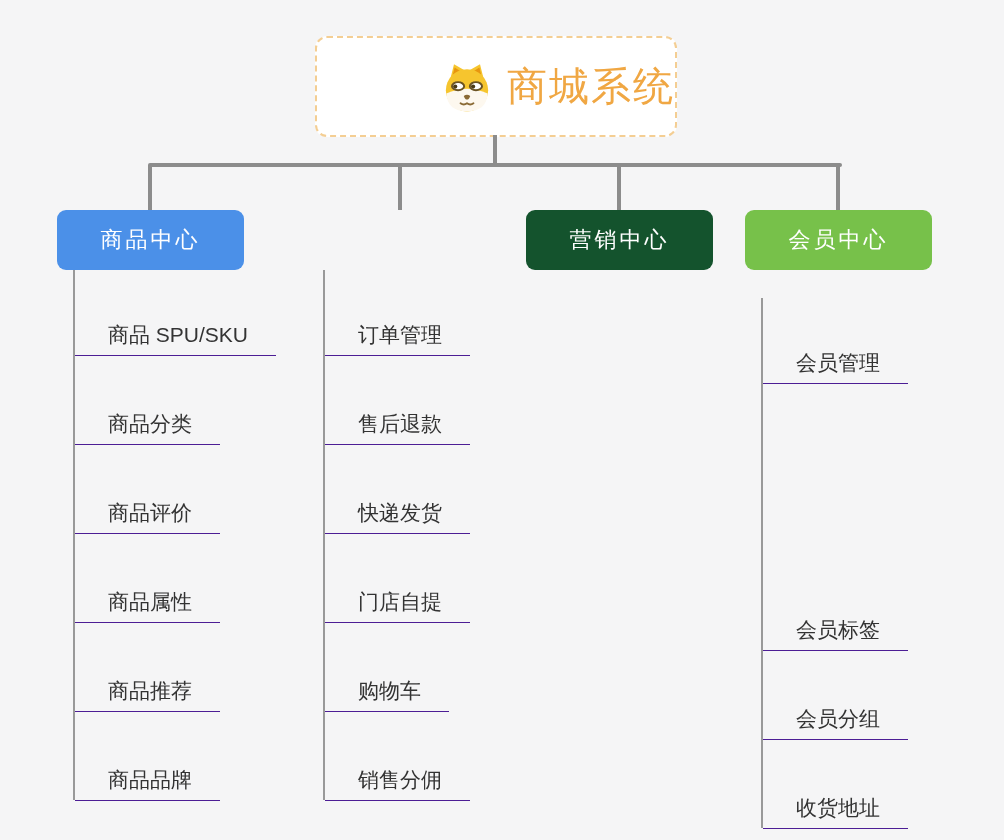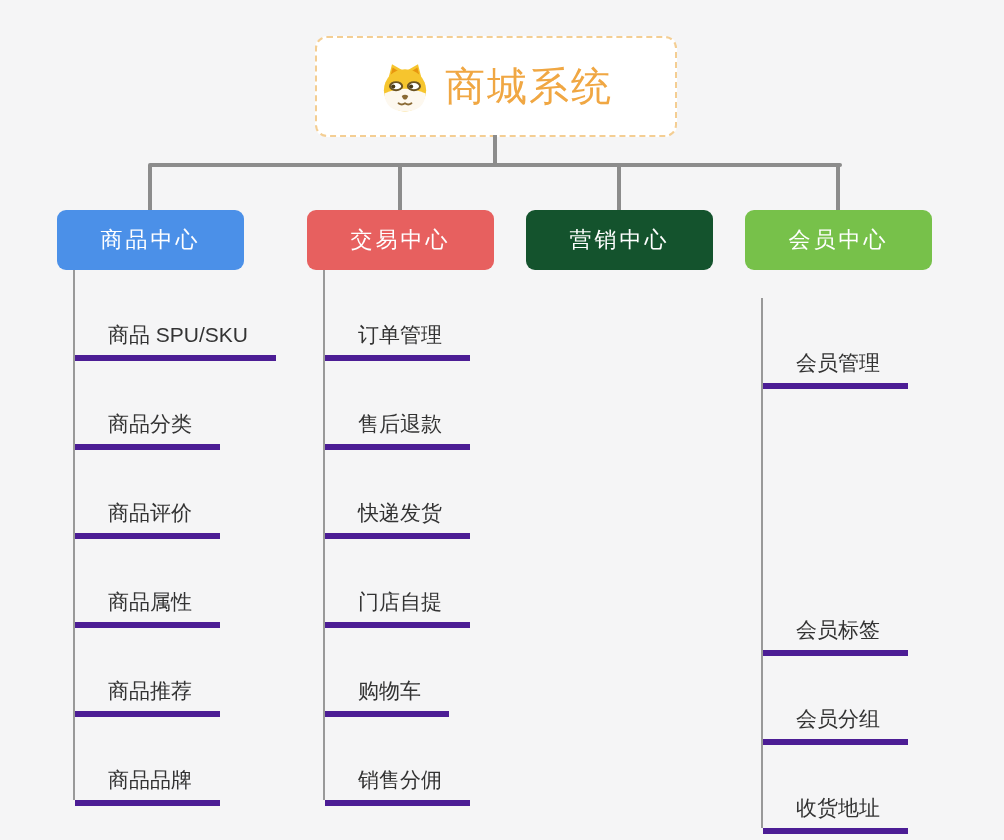--- a/index.html
+++ b/index.html
@@ -9,21 +9,21 @@
     font-family:"Liberation Sans","DejaVu Sans",sans-serif;
     overflow:hidden;
   }
   .canvas{position:relative;width:1004px;height:840px;}
 
   
   .root-node{
     position:absolute;left:315px;top:36px;width:362px;height:101px;
     background:#ffffff;border:2px dashed #f4ce93;border-radius:12px;
     box-sizing:border-box;
-    display:flex;align-items:center;justify-content:center;gap:14px;
+    display:flex;align-items:center;justify-content:flex-end;gap:14px;
   }
   .root-title{
     font-size:40px;color:#f0a743;letter-spacing:2px;white-space:nowrap;
   }
   .root-icon{width:52px;height:52px;flex:0 0 auto;}
 
   
   .line{position:absolute;background:#8c8c8c;}
   .root-stem{left:493px;top:135px;width:4px;height:30px;}
   .bus{left:148px;top:163px;width:694px;height:4px;border-radius:2px;}
@@ -51,21 +51,21 @@
   }
   .col-1{left:73px;}
   .col-2{left:323px;}
   .col-3{left:542px;}
   .col-4{left:761px;margin-top:28px;}
   .leaf{
     position:absolute;left:0;
     white-space:nowrap;
     font-size:21px;line-height:26px;color:#333333;
     padding:0 28px 7px 33px;
-    border-bottom:6px solid #4c1d95;
+    border-bottom:1px solid #4c1d95;
   }
   .leaf-0{top:52px;}
   .leaf-1{top:141px;text-align:right;}
   .leaf-2{top:230px;}
   .leaf-3{top:319px;}
   .leaf-4{top:408px;}
   .leaf-5{top:497px;}
 </style>
 </head>
 <body>
@@ -97,21 +97,20 @@
   </div>
 
   <div class="line root-stem"></div>
   <div class="line bus"></div>
   <div class="line stem stem-1"></div>
   <div class="line stem stem-2"></div>
   <div class="line stem stem-3"></div>
   <div class="line stem stem-4"></div>
 
   <div class="branch-box branch-1" style="background: rgb(75, 144, 232);">商品中心</div>
-  <div class="branch-box branch-2" style="background: rgb(231, 96, 95);">交易中心</div>
   <div class="branch-box branch-3" style="background: #14532d;">营销中心</div>
   <div class="branch-box branch-4" style="background: rgb(119, 193, 74);">会员中心</div>
 
   <div class="col col-1">
     <div class="leaf leaf-0">商品 SPU/SKU</div>
     <div class="leaf leaf-1">商品分类</div>
     <div class="leaf leaf-2">商品评价</div>
     <div class="leaf leaf-3">商品属性</div>
     <div class="leaf leaf-4">商品推荐</div>
     <div class="leaf leaf-5">商品品牌</div>

